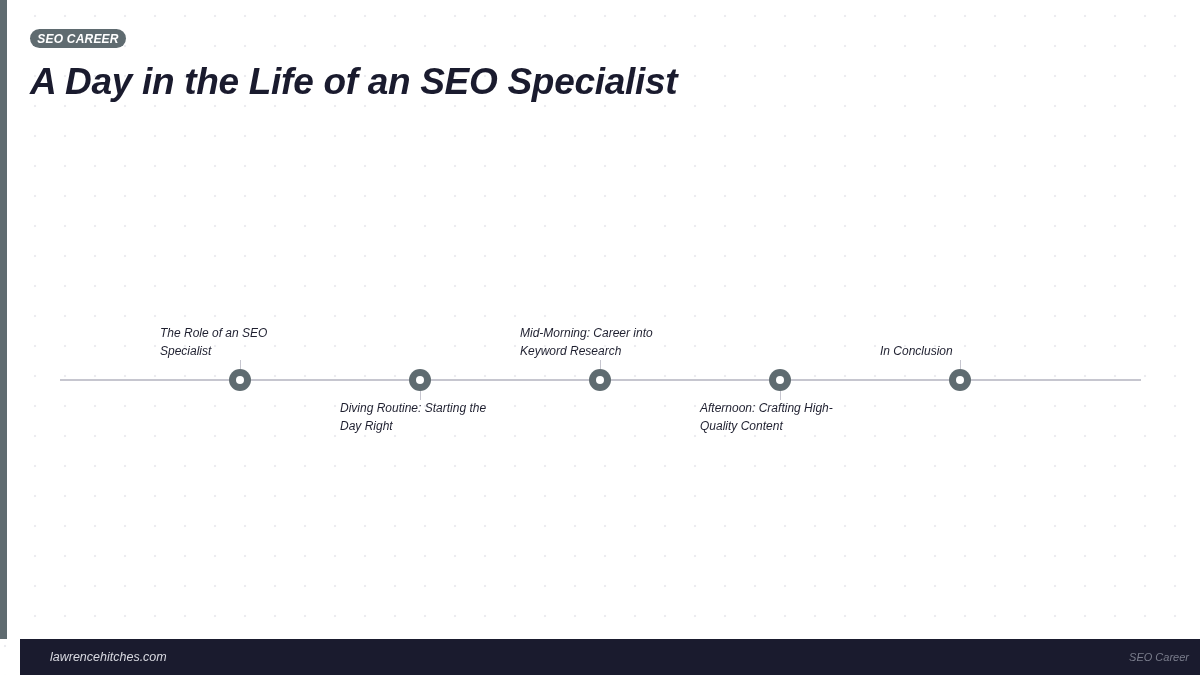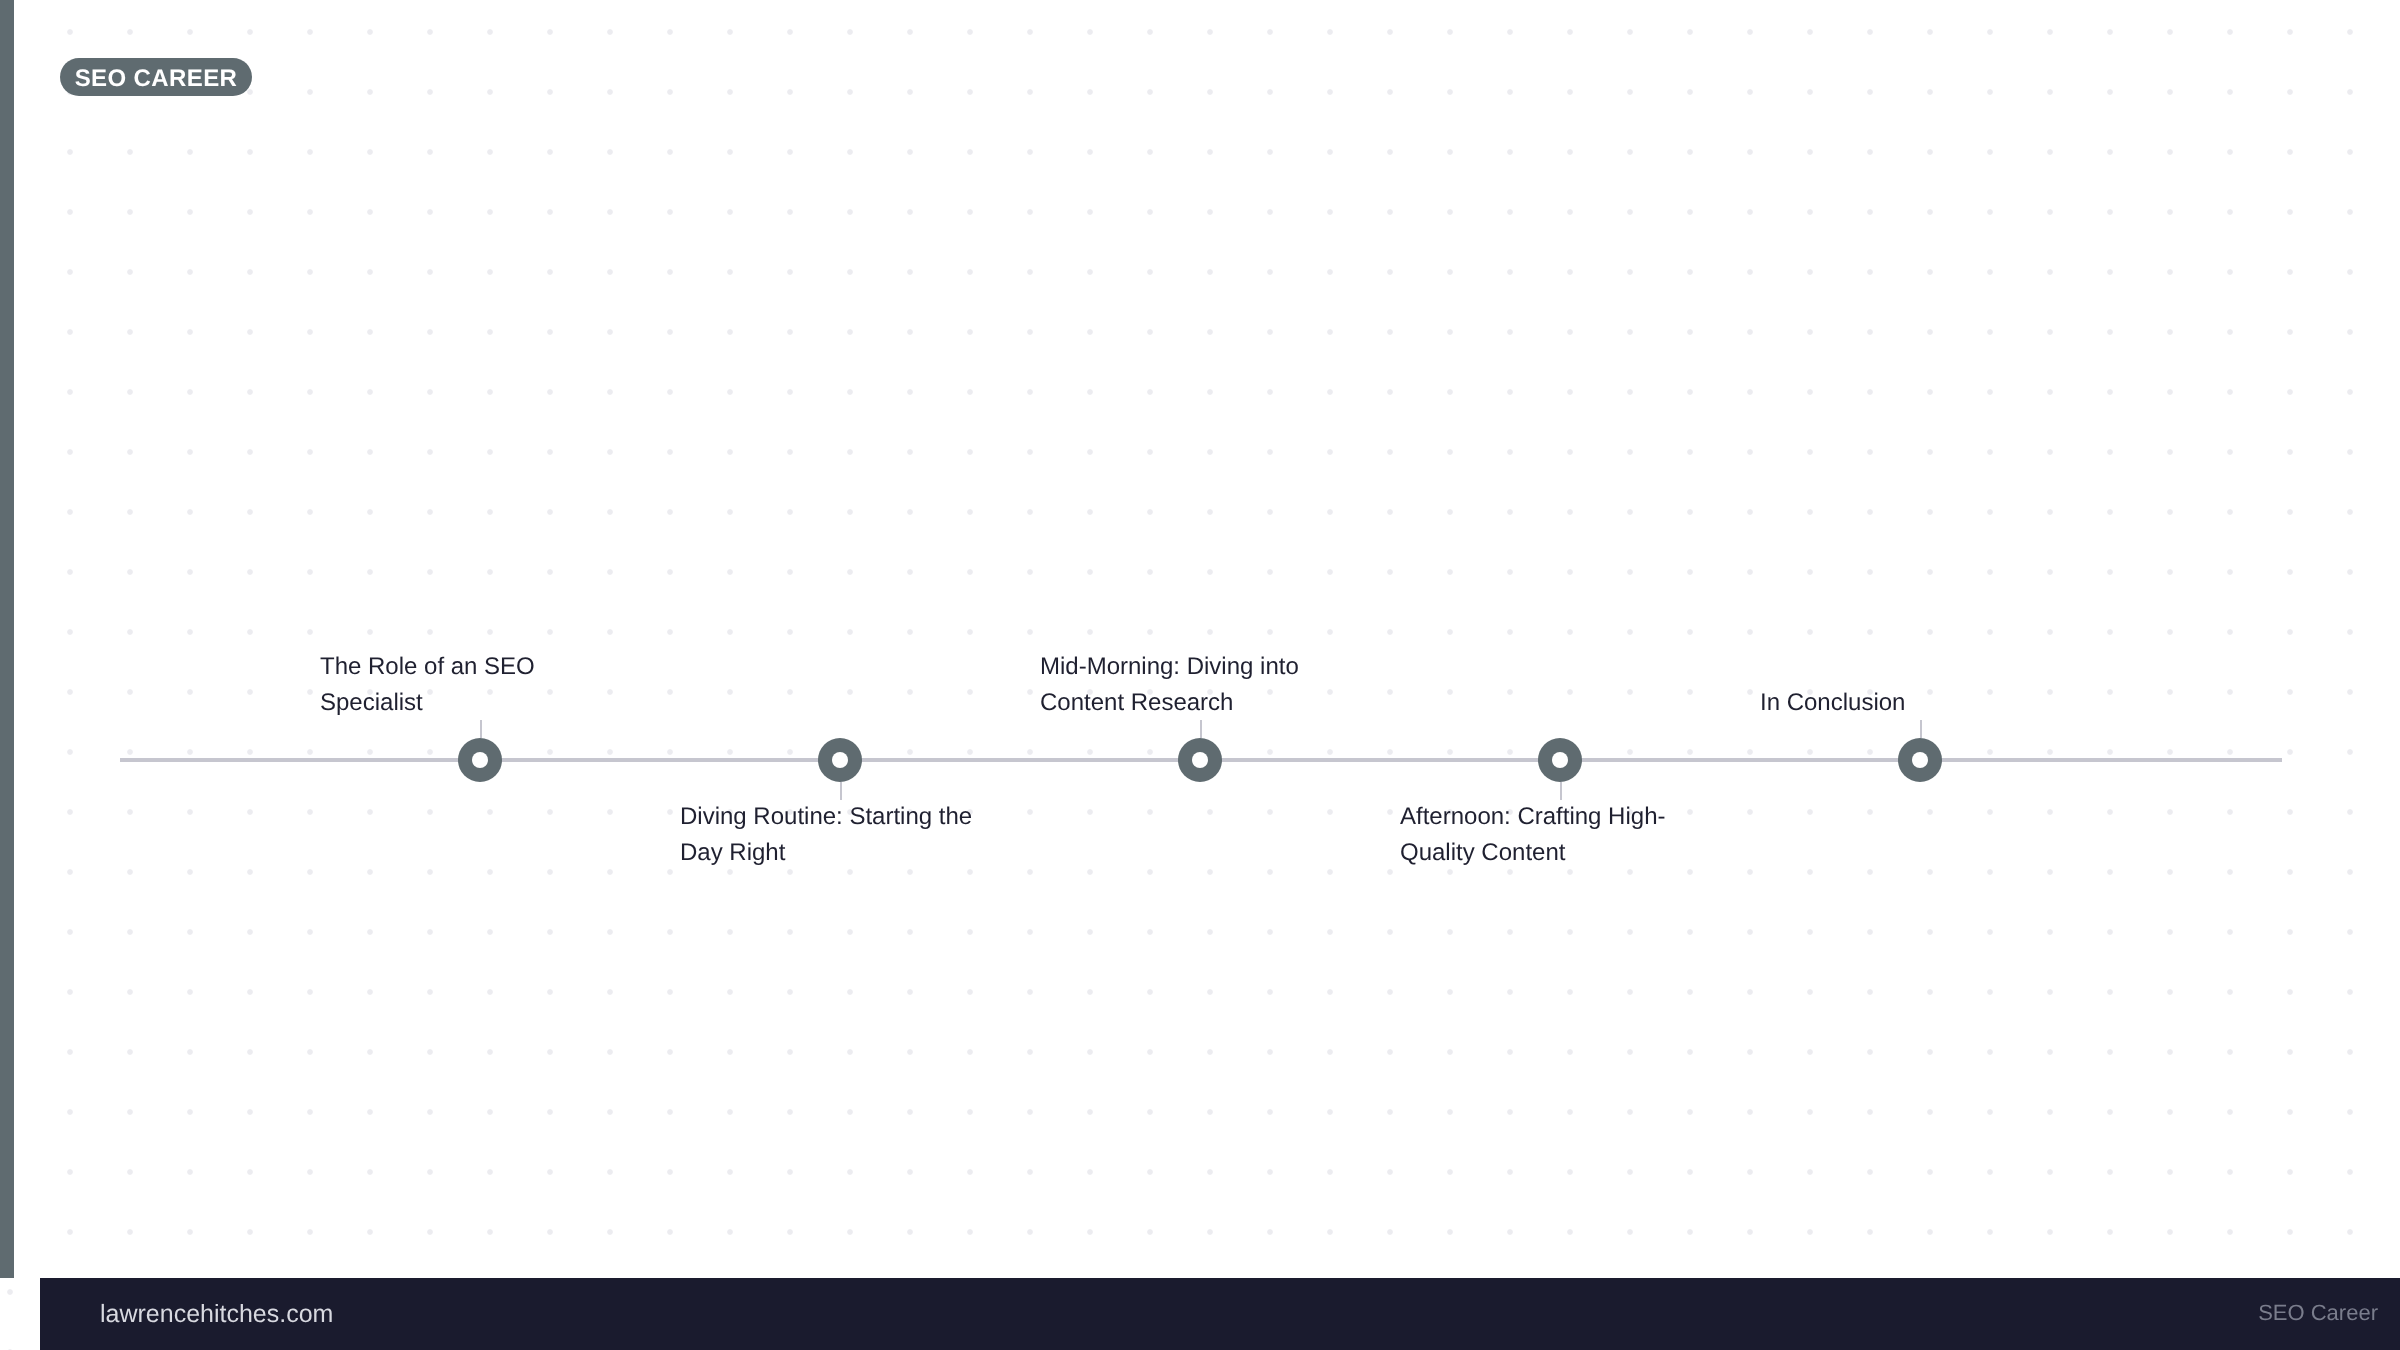--- a/index.html
+++ b/index.html
@@ -5,20 +5,21 @@
   * { box-sizing: border-box; margin: 0; padding: 0; }
   html, body { width: 1200px; height: 675px; overflow: hidden; background: #ffffff; }
   body { position: relative; font-family: "Liberation Sans", "DejaVu Sans", sans-serif; }
 
   .slide {
     position: absolute; left: 0; top: 0; width: 1200px; height: 675px;
     background-color: #ffffff;
     background-image: radial-gradient(circle, #ececf0 1.2px, transparent 1.6px);
     background-size: 30px 30px;
     background-position: 20px 1px;
+    font-style: italic;
   }
   .accent-bar {
     position: absolute; left: 0; top: 0; width: 7px; height: 639px;
     background: #5f6b70;
   }
   .badge {
     position: absolute; left: 30px; top: 29px; height: 19px; width: 96px;
     background: #5f6b70; color: #ffffff; border-radius: 10px;
     font-size: 12px; font-weight: bold; letter-spacing: 0.2px;
     display: flex; align-items: center; justify-content: center;
@@ -63,33 +64,34 @@
   .footer-left { color: #d8d9e0; font-size: 12.5px; }
   .footer-right { color: #7a7d8c; font-size: 11px; }
 </style>
 </head>
 <body>
 
 <div class="slide">
   <div class="accent-bar"></div>
 
   <div class="badge">SEO CAREER</div>
+  <h1 class="title">A Day in the Life of an SEO Specialist</h1>
 
   <div>
     <div class="timeline-line"></div>
 
     <div class="label up" style="left:240px">The Role of an SEO Specialist</div>
     <div class="connector up" style="left:240px"></div>
     <div class="node" style="left:240px"></div>
 
     <div class="node" style="left:420px"></div>
     <div class="connector down" style="left:420px"></div>
     <div class="label down" style="left:420px">Diving Routine: Starting the Day Right</div>
 
-    <div class="label up" style="left:600px">Mid-Morning: Diving into Content Research</div>
+    <div class="label up" style="left:600px">Mid-Morning: Career into Keyword Research</div>
     <div class="connector up" style="left:600px"></div>
     <div class="node" style="left:600px"></div>
 
     <div class="node" style="left:780px"></div>
     <div class="connector down" style="left:780px"></div>
     <div class="label down" style="left:780px">Afternoon: Crafting High-Quality Content</div>
 
     <div class="label up" style="left:960px">In Conclusion</div>
     <div class="connector up" style="left:960px"></div>
     <div class="node" style="left:960px"></div>

